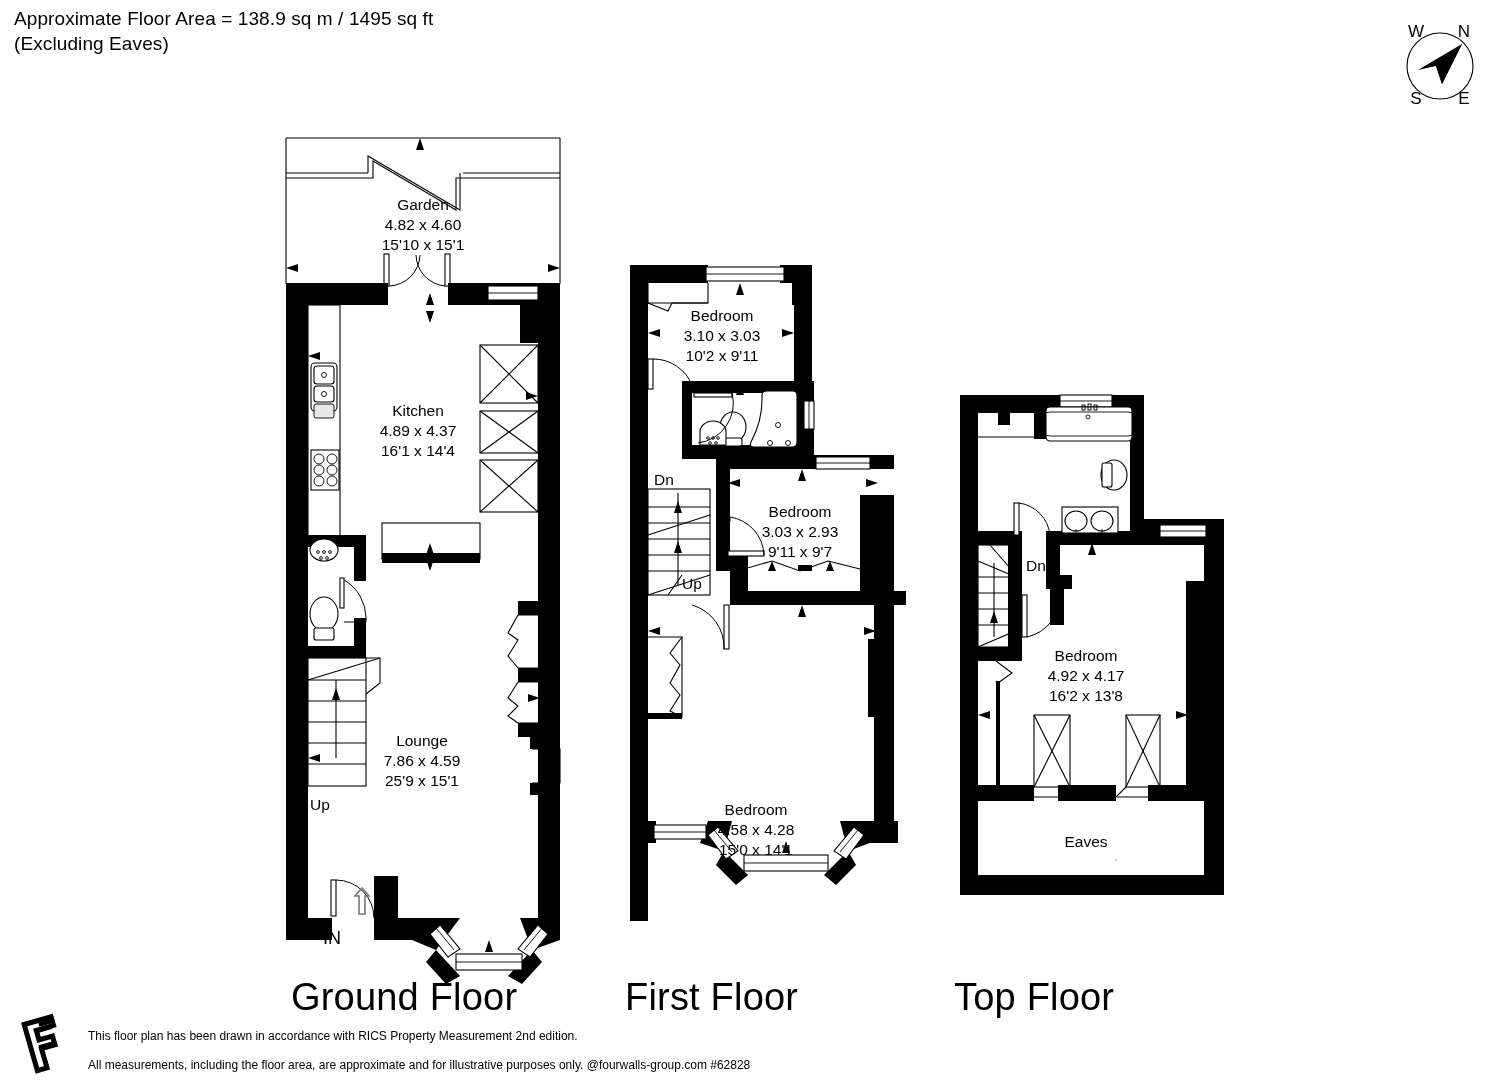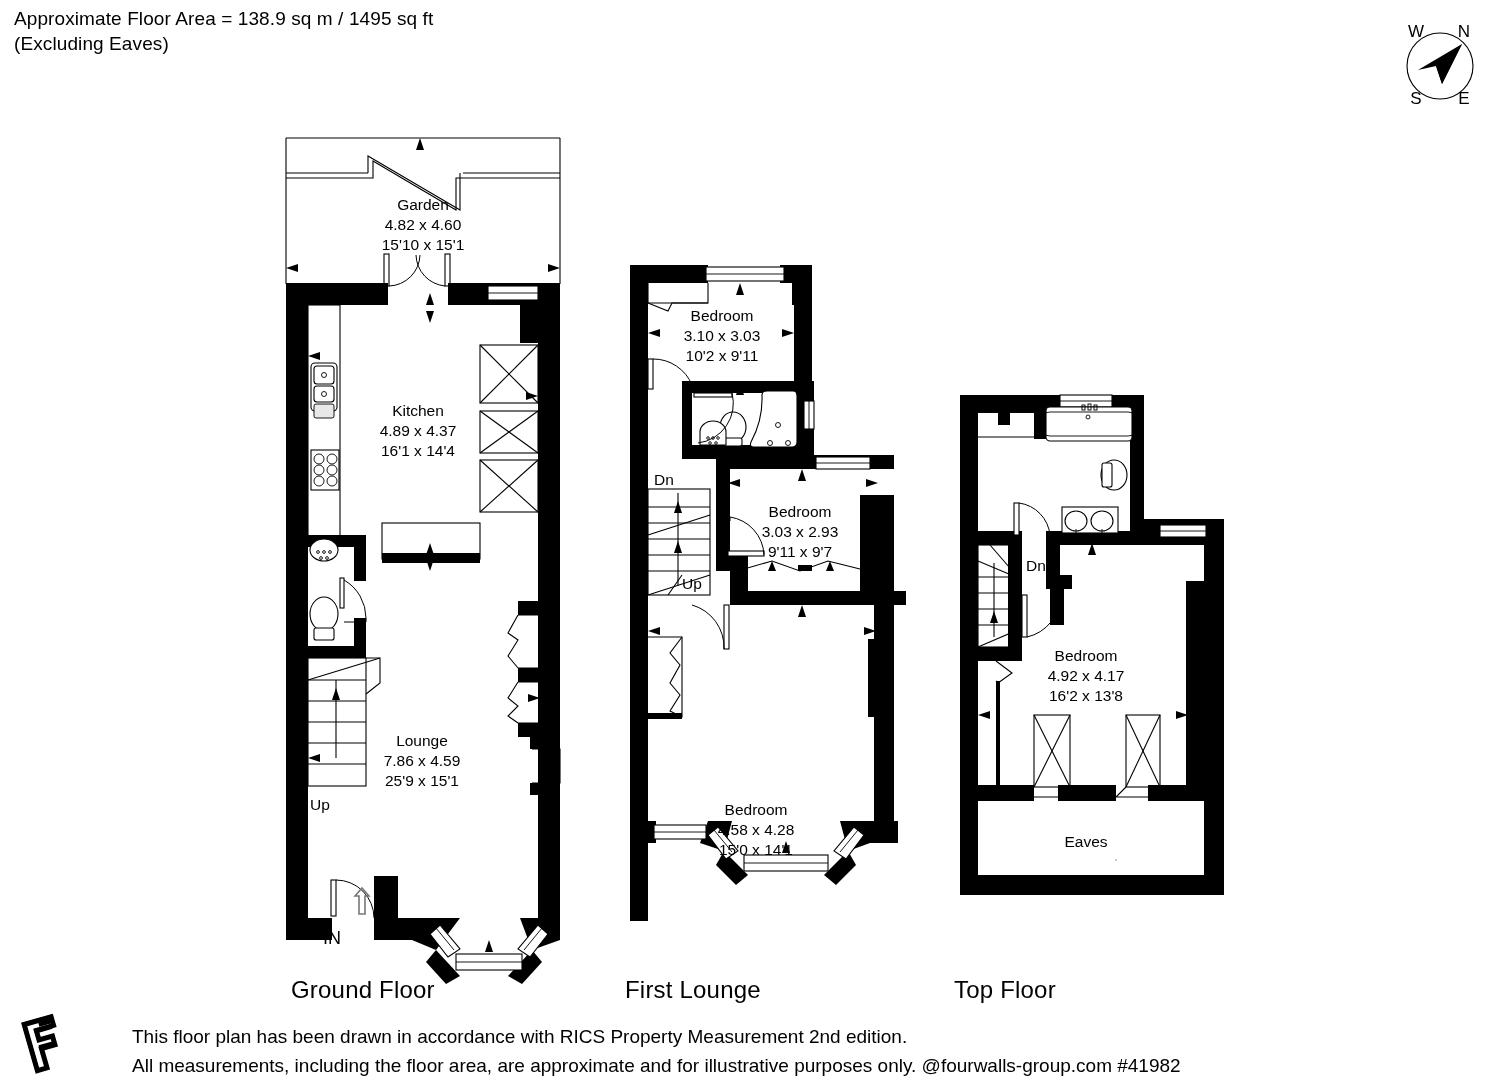--- a/index.html
+++ b/index.html
@@ -26,31 +26,30 @@
   }
   
   #compass{
     position:absolute;
     left:1392px; top:16px;
     width:96px; height:96px;
   }
   
   .floor-title{
     position:absolute;
-    font-size:24px;
+    font-size:38px;
     letter-spacing:0.2px;
     white-space:nowrap;
   }
   
   #footer{
     position:absolute;
     left:88px; top:1022px;
-    font-size:19px;
+    font-size:12px;
     line-height:29px;
-    margin-left:44px;
   }
   #footer div{white-space:nowrap;}
   #logo{
     position:absolute;
     left:14px; top:1012px;
     width:58px; height:62px;
   }
   
   .plan{position:absolute;}
   svg{display:block;overflow:visible;}
@@ -602,34 +601,34 @@
 
     <text class="lbl" x="136" y="276">Bedroom</text>
     <text class="lbl" x="136" y="296">4.92 x 4.17</text>
     <text class="lbl" x="136" y="316">16'2 x 13'8</text>
 
     <text class="lbl" x="136" y="462">Eaves</text>
   </svg>
   </div>
 
   <div class="floor-title" style="left:291px; top:976px;">Ground Floor</div>
-  <div class="floor-title" style="left:625px; top:976px;">First Lounge</div>
+  <div class="floor-title" style="left:625px; top:976px;">First Floor</div>
   <div class="floor-title" style="left:954px; top:976px;text-align:right;">Top Floor</div>
 
   <div id="logo">
     <svg width="58" height="62" viewBox="0 0 58 62">
       <g transform="rotate(-16 29 31)" fill="none" stroke="#000" stroke-width="5" stroke-linejoin="miter">
         <path d="M16 8 L44 8 L44 17 L26 17 L26 27 L40 27 L40 36 L26 36 L26 56 L16 56 Z"></path>
         <path d="M30 12 L42 12"></path>
       </g>
       <g transform="rotate(-16 29 31)" fill="#000">
         <polygon points="14,6 46,6 46,10 18,10 18,56 14,56"></polygon>
         <polygon points="24,16 42,16 42,20 28,20 28,26 24,26"></polygon>
         <polygon points="24,32 40,32 40,36 28,36 28,42 24,42"></polygon>
       </g>
     </svg>
   </div>
   <div id="footer">
     <div>This floor plan has been drawn in accordance with RICS Property Measurement 2nd edition.</div>
-    <div>All measurements, including the floor area, are approximate and for illustrative purposes only. @fourwalls-group.com #41982</div>
+    <div>All measurements, including the floor area, are approximate and for illustrative purposes only. @fourwalls-group.com #62828</div>
   </div>
 
 </div>
 
 </body></html>

